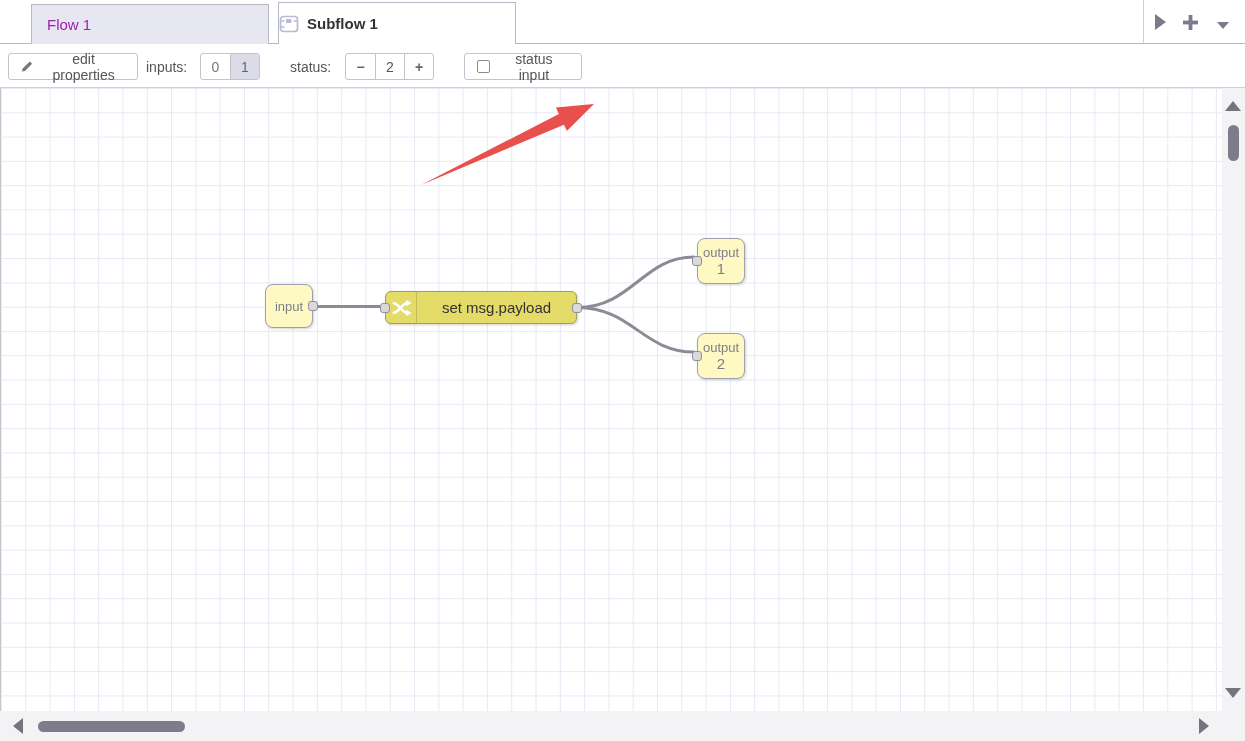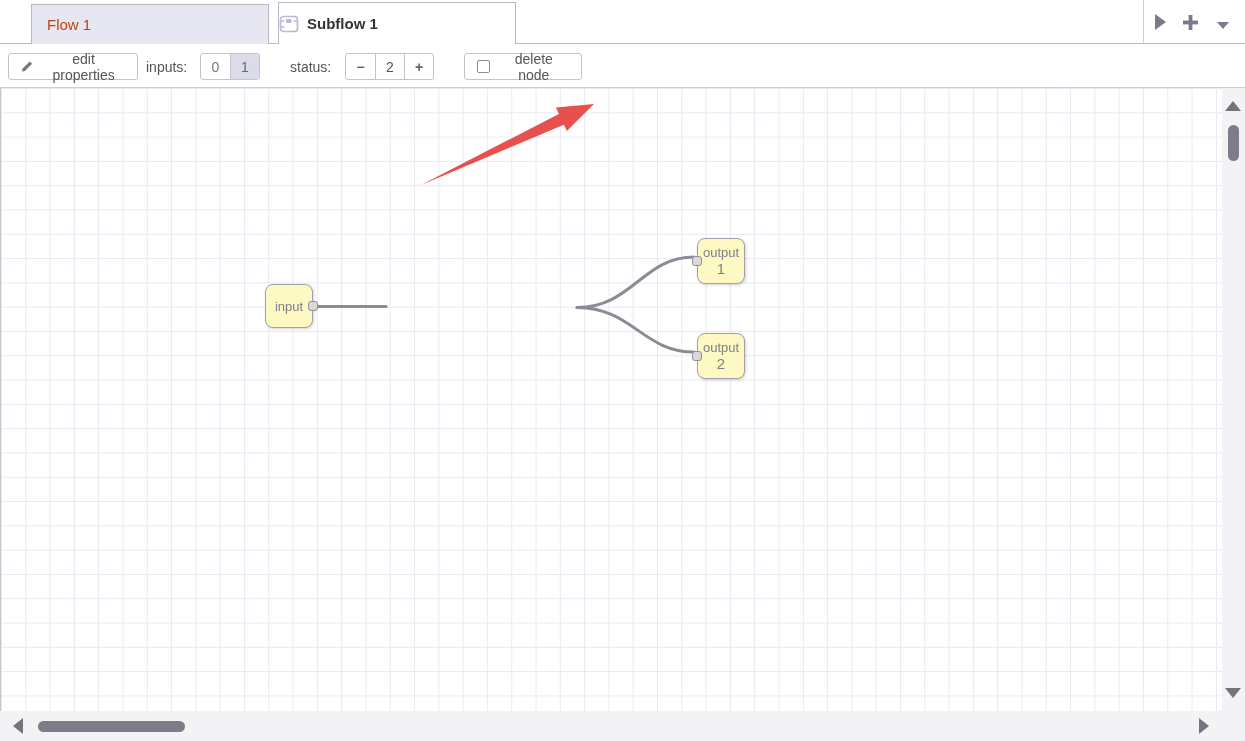--- a/index.html
+++ b/index.html
@@ -3,21 +3,21 @@
 <meta charset="utf-8">
 <style>
   * { margin:0; padding:0; box-sizing:border-box; }
   html,body { width:1245px; height:741px; }
   body { font-family:"Liberation Sans","DejaVu Sans",sans-serif; background:#fff; }
   #stage { position:relative; width:1245px; height:741px; overflow:hidden; background:#fff; }
 
   
   #tabbar { position:absolute; top:0; left:0; width:1245px; height:44px;
             background:#fff; border-bottom:1px solid #b8b8c4; }
-  .tab { position:absolute; display:flex; align-items:center; font-size:15px; color:#c2410c;
+  .tab { position:absolute; display:flex; align-items:center; font-size:15px; color:#a21caf;
          border:1px solid #b8b8c4; }
   .tab.inactive { left:31px; top:4px; width:238px; height:40px; background:#e7e7f1;
                   border-bottom:none; padding-left:15px; cursor:pointer; }
   .tab.active { left:278px; top:2px; width:238px; height:42px; background:#fff;
                 border-bottom:none; padding-left:0; font-weight:bold; color:#333; z-index:3; }
   .tab.active .tab-icon { margin-right:8px; display:inline-flex; }
   #tabbar-sep { position:absolute; left:1143px; top:0; width:1px; height:43px; background:#cfcfd7; }
   .tabbar-btn { position:absolute; top:8px; width:28px; height:28px; display:flex;
                 align-items:center; justify-content:center; cursor:pointer; }
   .tri-right-lg { width:0; height:0; border-left:11px solid #7b7b8a;
@@ -154,32 +154,45 @@
 
     <span class="tb-label" style="left:290px;">status:</span>
     <div class="btn-group" style="left:345px;">
       <div class="cell op">−</div>
       <div class="cell value">2</div>
       <div class="cell op">+</div>
     </div>
 
     <button class="tb-btn" id="status-btn">
       <span class="checkbox"></span>
-      <span>delete node</span>
+      <span>status input</span>
     </button>
 
   </div>
 
   <div id="canvas"></div>
 
   <div class="node node-io" id="node-input">
     <span class="io-label">input</span>
     <span class="port right"></span>
   </div>
 
+  <div class="node" id="node-change">
+    <span class="icon-region">
+      <svg width="22" height="22" viewBox="0 0 20 20">
+        <path d="M2.5 5.5 C8.5 5.5 10.5 14.5 16 14.5" stroke="#fff" stroke-width="2.4" fill="none"></path>
+        <path d="M2.5 14.5 C8.5 14.5 10.5 5.5 16 5.5" stroke="#fff" stroke-width="2.4" fill="none"></path>
+        <polygon points="14.5,2.6 19.8,5.5 14.5,8.4" fill="#fff"></polygon>
+        <polygon points="14.5,11.6 19.8,14.5 14.5,17.4" fill="#fff"></polygon>
+      </svg>
+    </span>
+    <span class="node-label">set msg.payload</span>
+    <span class="port left"></span>
+    <span class="port right"></span>
+  </div>
 
   <div class="node node-io" id="node-output1">
     <span class="io-label">output</span>
     <span class="io-num">1</span>
     <span class="port left"></span>
   </div>
 
   <div class="node node-io" id="node-output2">
     <span class="io-label">output</span>
     <span class="io-num">2</span>

